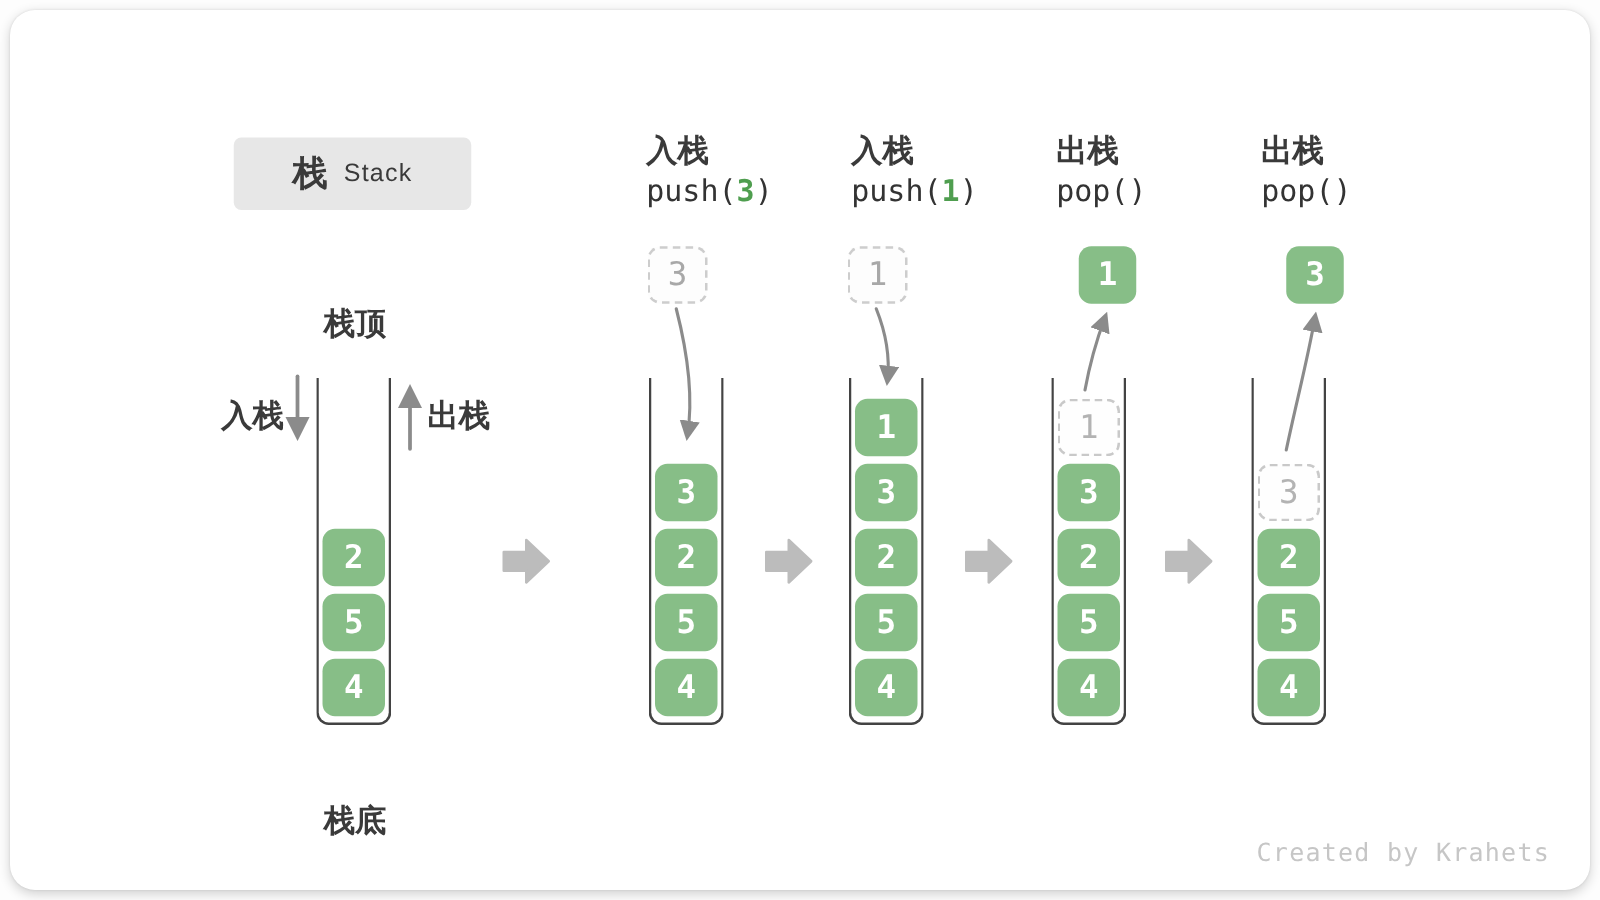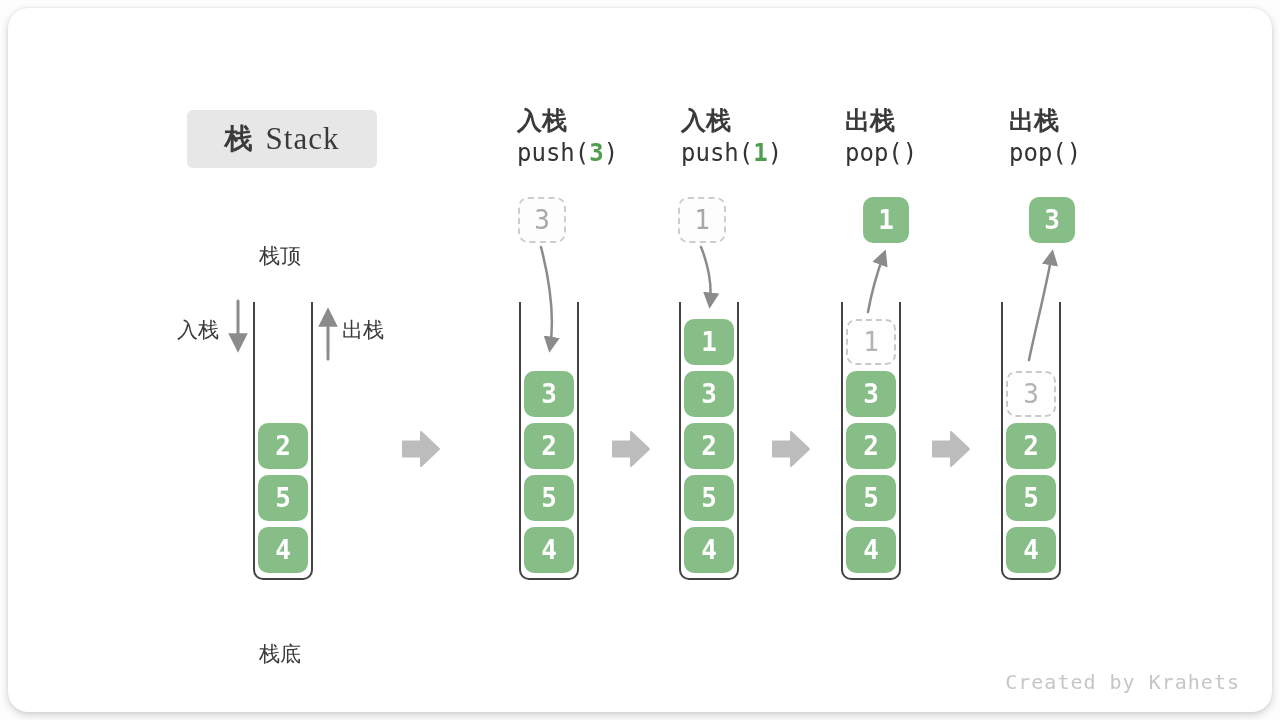--- a/index.html
+++ b/index.html
@@ -13,24 +13,24 @@
     background:#ffffff; border-radius:20px;
     box-shadow:0 3px 9px rgba(0,0,0,0.18), 0 0 2px rgba(0,0,0,0.10);
   }
   .title-box {
     position:absolute; left:187px; top:110px; width:190px; height:58px;
     background:#e7e7e7; border-radius:6px;
     display:flex; align-items:center; justify-content:center; gap:13px;
     color:#3a3a3a;
   }
   .title-cn { font-size:28px; font-weight:bold; }
-  .title-en { font-size:31px; font-family:Liberation Serif, serif; letter-spacing:1px; }
+  .title-en { font-size:20px; font-family:Liberation Sans, sans-serif; letter-spacing:1px; }
 
   .cjk-label {
-    position:absolute; font-size:21px; font-weight:normal; color:#3a3a3a;
+    position:absolute; font-size:25px; font-weight:bold; color:#3a3a3a;
     white-space:nowrap; line-height:1;
   }
 
   .stage-header { position:absolute; top:108px; color:#3a3a3a; }
   .stage-header .l1 { font-size:25px; font-weight:bold; line-height:1; }
   .stage-header .l2 {
     margin-top:8px; font-family:"DejaVu Sans Mono","Liberation Mono",monospace;
     font-size:24px; color:#333333; line-height:1; white-space:nowrap;
   }
   .stage-header .arg { color:#4f9e4f; font-weight:bold; }

